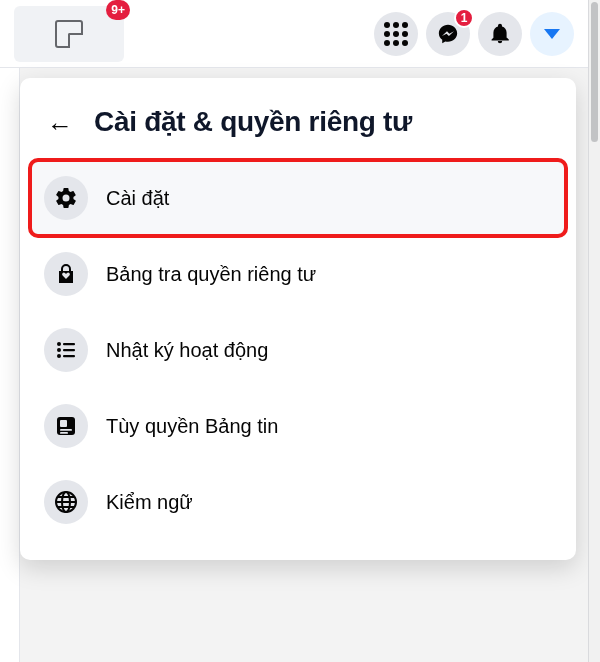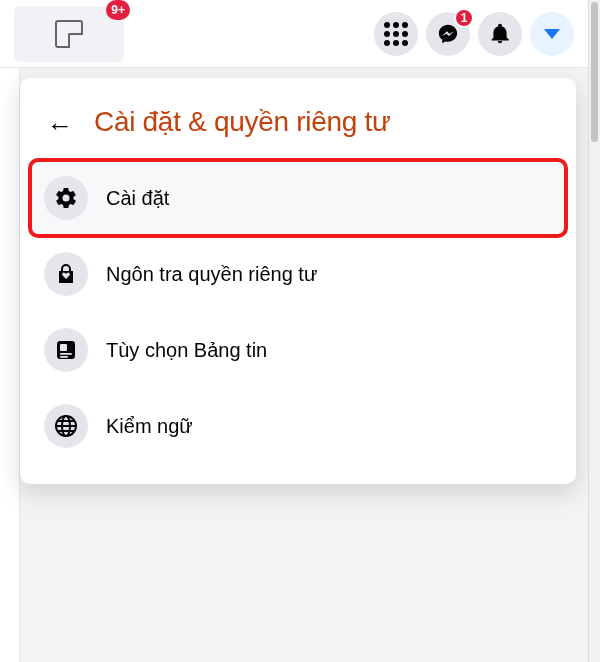--- a/index.html
+++ b/index.html
@@ -169,22 +169,22 @@
       cursor: pointer;
     }
     .back-arrow {
       font-size: 26px;
       color: #050505;
       font-weight: 700;
       line-height: 1;
     }
     .panel-title {
       font-size: 28px;
-      font-weight: 400;
-      color: #c2410c;
+      font-weight: 700;
+      color: #0f172a;
       letter-spacing: -0.3px;
     }
     .menu {
       display: flex;
       flex-direction: column;
     }
     .menu-item {
       display: flex;
       align-items: center;
       gap: 18px;
@@ -299,35 +299,48 @@
       </div>
       <div class="mi-label">Cài đặt</div>
     </div>
 
     <div class="menu-item">
       <div class="mi-icon">
         <svg viewBox="0 0 24 24" width="24" height="24" fill="#050505">
             <path d="M17 9V7a5 5 0 0 0-10 0v2H5v12h14V9zm-8 0V7a3 3 0 0 1 6 0v2zm6.4 4.4-3.4 3.6-3.4-3.6a1.7 1.7 0 0 1 2.4-2.4l1 1 1-1a1.7 1.7 0 0 1 2.4 2.4z"></path>
           </svg>
       </div>
-      <div class="mi-label">Ngôn tra quyền riêng tư</div>
-    </div>
-
-
+      <div class="mi-label">Bảng tra quyền riêng tư</div>
+    </div>
+
+
+    <div class="menu-item">
+      <div class="mi-icon">
+        <svg viewBox="0 0 24 24" width="24" height="24" fill="#050505">
+            <circle cx="5" cy="6" r="2"></circle>
+            <circle cx="5" cy="12" r="2"></circle>
+            <circle cx="5" cy="18" r="2"></circle>
+            <rect x="9" y="5" width="12" height="2.2" rx="1"></rect>
+            <rect x="9" y="11" width="12" height="2.2" rx="1"></rect>
+            <rect x="9" y="17" width="12" height="2.2" rx="1"></rect>
+          </svg>
+      </div>
+      <div class="mi-label">Nhật ký hoạt động</div>
+    </div>
 
     <div class="menu-item">
       <div class="mi-icon">
         <svg viewBox="0 0 24 24" width="24" height="24" fill="#050505">
             <rect x="3" y="3" width="18" height="18" rx="3"></rect>
             <rect x="6" y="6" width="7" height="7" rx="1" fill="#e4e6eb"></rect>
             <rect x="6" y="15" width="12" height="1.8" rx="0.9" fill="#e4e6eb"></rect>
             <rect x="6" y="18" width="8" height="1.8" rx="0.9" fill="#e4e6eb"></rect>
           </svg>
       </div>
-      <div class="mi-label">Tùy chọn Bảng tin</div>
+      <div class="mi-label">Tùy quyền Bảng tin</div>
     </div>
 
     <div class="menu-item">
       <div class="mi-icon">
         <svg viewBox="0 0 24 24" width="24" height="24" fill="none" stroke="#050505" stroke-width="2">
             <circle cx="12" cy="12" r="10"></circle>
             <ellipse cx="12" cy="12" rx="4" ry="10"></ellipse>
             <line x1="2" y1="12" x2="22" y2="12"></line>
             <path d="M3 7h18M3 17h18"></path>
           </svg>

